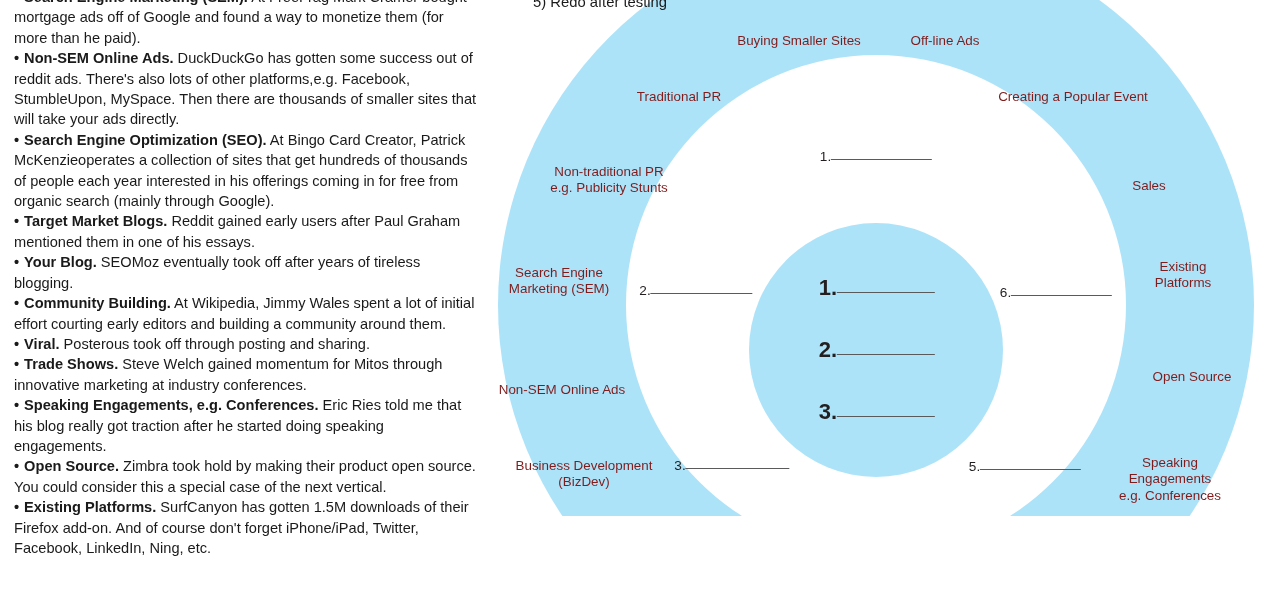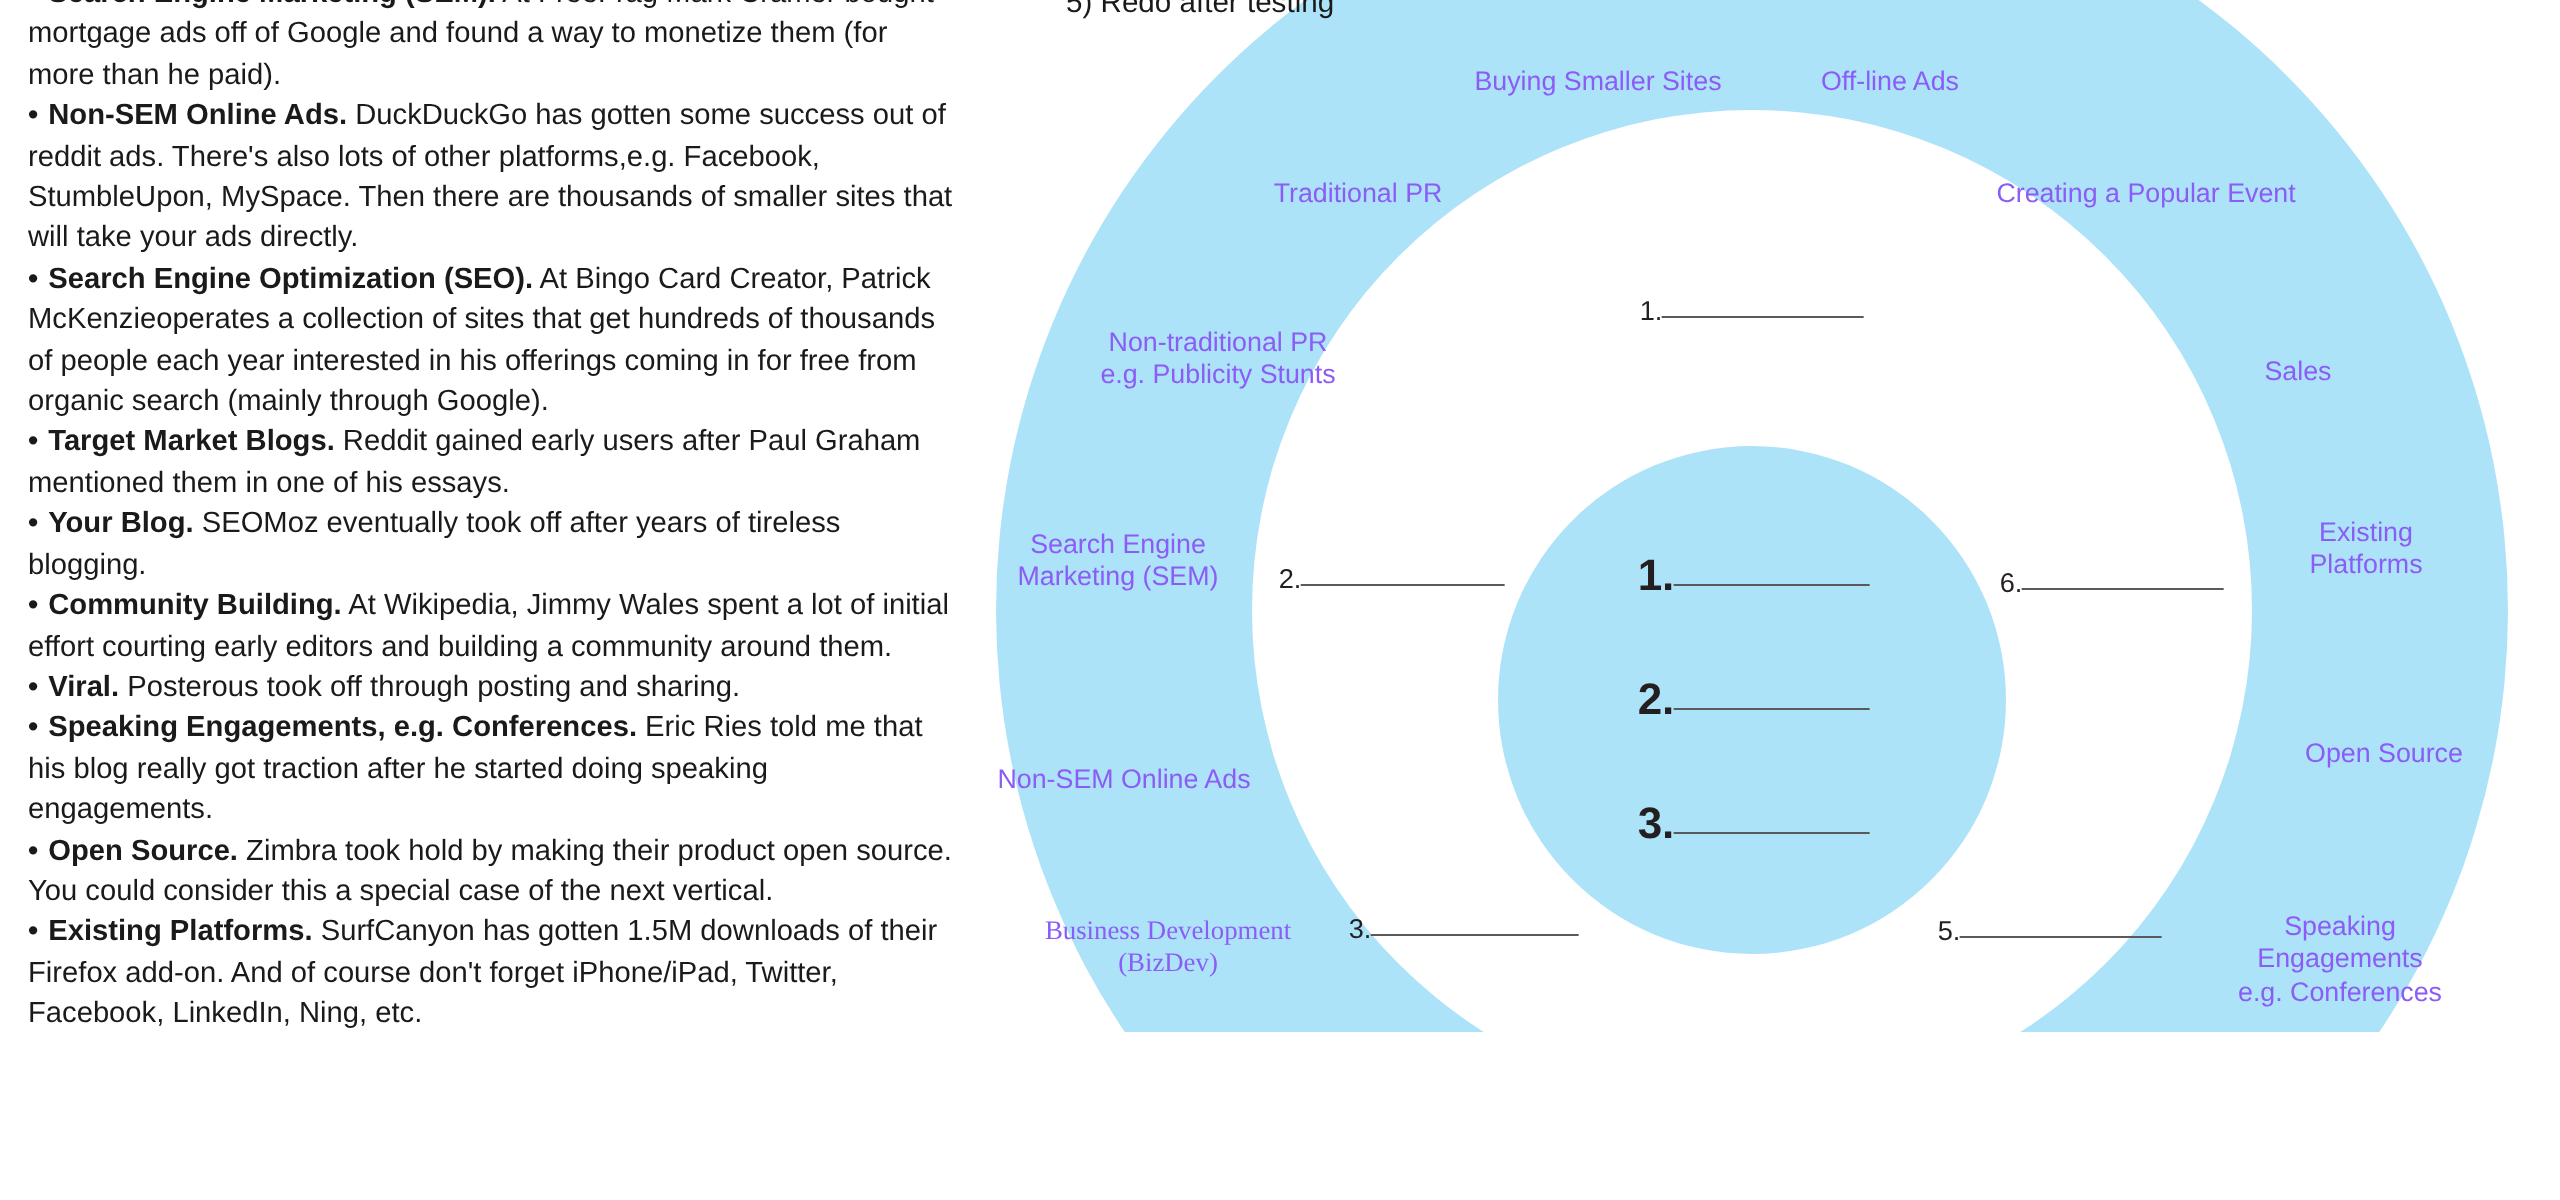--- a/index.html
+++ b/index.html
@@ -69,21 +69,21 @@
     font-size: 14.8px;
     line-height: 20px;
     color: #1a1a1a;
     white-space: nowrap;
   }
 
   .ringlabel {
     position: absolute;
     font-size: 13.4px;
     line-height: 16.4px;
-    color: #8b5cf6;
+    color: #7f1d1d;
     text-align: center;
     white-space: pre-line;
     transform: translate(-50%, -50%);
   }
 
   .blankline {
     position: absolute;
     transform: translate(-50%, -50%);
     white-space: nowrap;
     color: #231f20;
@@ -114,20 +114,21 @@
 
   <div id="article">
     <div id="article-body">
         <p class="para bullet"><span class="dot">•</span><b>Search Engine Marketing (SEM).</b><span> At FreeFrag Mark Cramer bought mortgage ads off of Google and found a way to monetize them (for more than he paid).</span></p>
         <p class="para bullet"><span class="dot">•</span><b>Non-SEM Online Ads.</b><span> DuckDuckGo has gotten some success out of reddit ads. There's also lots of other platforms,e.g. Facebook, StumbleUpon, MySpace. Then there are thousands of smaller sites that will take your ads directly.</span></p>
         <p class="para bullet"><span class="dot">•</span><b>Search Engine Optimization (SEO).</b><span> At Bingo Card Creator, Patrick McKenzieoperates a collection of sites that get hundreds of thousands of people each year interested in his offerings coming in for free from organic search (mainly through Google).</span></p>
         <p class="para bullet"><span class="dot">•</span><b>Target Market Blogs.</b><span> Reddit gained early users after Paul Graham mentioned them in one of his essays.</span></p>
         <p class="para bullet"><span class="dot">•</span><b>Your Blog.</b><span> SEOMoz eventually took off after years of tireless blogging.</span></p>
         <p class="para bullet"><span class="dot">•</span><b>Community Building.</b><span> At Wikipedia, Jimmy Wales spent a lot of initial effort courting early editors and building a community around them.</span></p>
         <p class="para bullet"><span class="dot">•</span><b>Viral.</b><span> Posterous took off through posting and sharing.</span></p>
+        <p class="para bullet"><span class="dot">•</span><b>Trade Shows.</b><span> Steve Welch gained momentum for Mitos through innovative marketing at industry conferences.</span></p>
         <p class="para bullet"><span class="dot">•</span><b>Speaking Engagements, e.g. Conferences.</b><span> Eric Ries told me that his blog really got traction after he started doing speaking engagements.</span></p>
         <p class="para bullet"><span class="dot">•</span><b>Open Source.</b><span> Zimbra took hold by making their product open source. You could consider this a special case of the next vertical.</span></p>
         <p class="para bullet"><span class="dot">•</span><b>Existing Platforms.</b><span> SurfCanyon has gotten 1.5M downloads of their Firefox add-on. And of course don't forget iPhone/iPad, Twitter, Facebook, LinkedIn, Ning, etc.</span></p>
         <p class="para bullet"></p>
       </div>
   </div>
 
   <div id="diagram">
 
     <svg width="790" height="600" viewBox="0 0 790 600">
@@ -144,21 +145,21 @@
         <div class="ringlabel" style="left: 189px; top: 97px;">Traditional PR</div>
         <div class="ringlabel" style="left: 583px; top: 97px;">Creating a Popular Event</div>
         <div class="ringlabel" style="left: 119px; top: 180px;">Non-traditional PR
 e.g. Publicity Stunts</div>
         <div class="ringlabel" style="left: 659px; top: 186px;">Sales</div>
         <div class="ringlabel" style="left: 69px; top: 281px;">Search Engine
 Marketing (SEM)</div>
         <div class="ringlabel" style="left: 693px; top: 275px;">Existing Platforms</div>
         <div class="ringlabel" style="left: 72px; top: 390px;">Non-SEM Online Ads</div>
         <div class="ringlabel" style="left: 702px; top: 377px;">Open Source</div>
-        <div class="ringlabel" style="left: 94px; top: 474px; font-family: Liberation Serif, serif;">Business Development
+        <div class="ringlabel" style="left: 94px; top: 474px;">Business Development
 (BizDev)</div>
         <div class="ringlabel" style="left: 680px; top: 480px;">Speaking Engagements
 e.g. Conferences</div>
         <div class="ringlabel" style="left: 136px; top: 568px;">Target Market Blogs</div>
         <div class="ringlabel" style="left: 637px; top: 568px;">Trade Shows</div>
       </div>
     <div id="middle-blanks">
         <div class="blankline" style="left: 386px; top: 156px;"><span class="num">1.</span><span class="rule" style="width: 101px;"></span></div>
         <div class="blankline" style="left: 206px; top: 290px;"><span class="num">2.</span><span class="rule" style="width: 102px;"></span></div>
         <div class="blankline" style="left: 242px; top: 465px;"><span class="num">3.</span><span class="rule" style="width: 104px;"></span></div>

